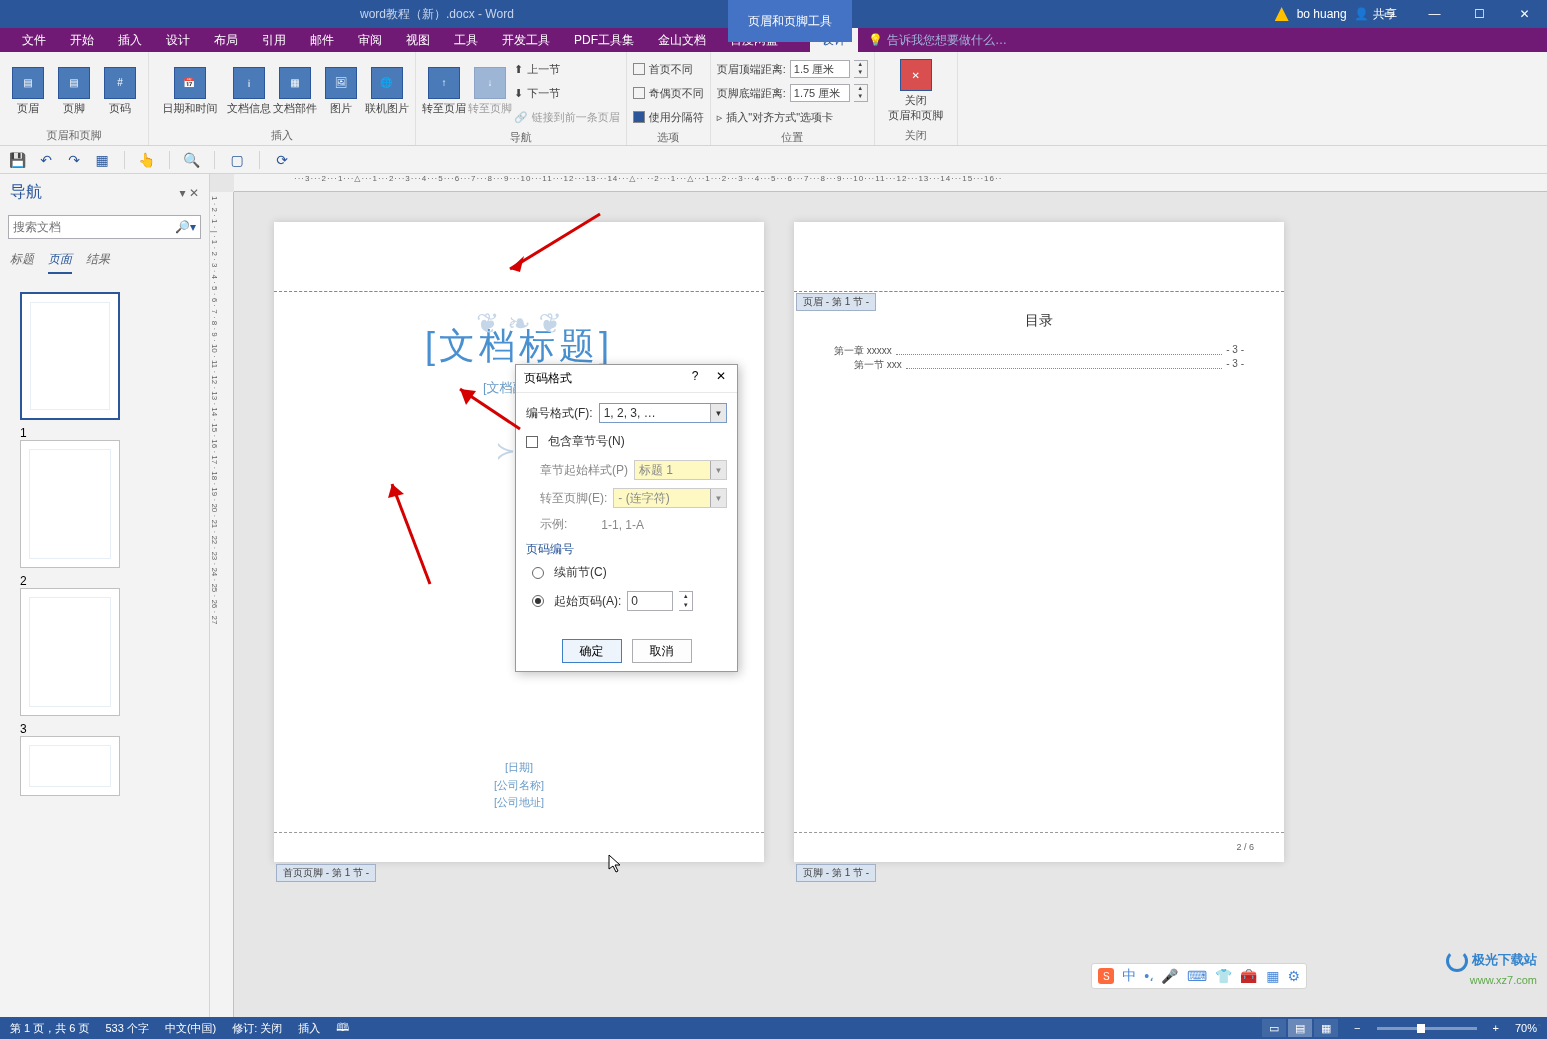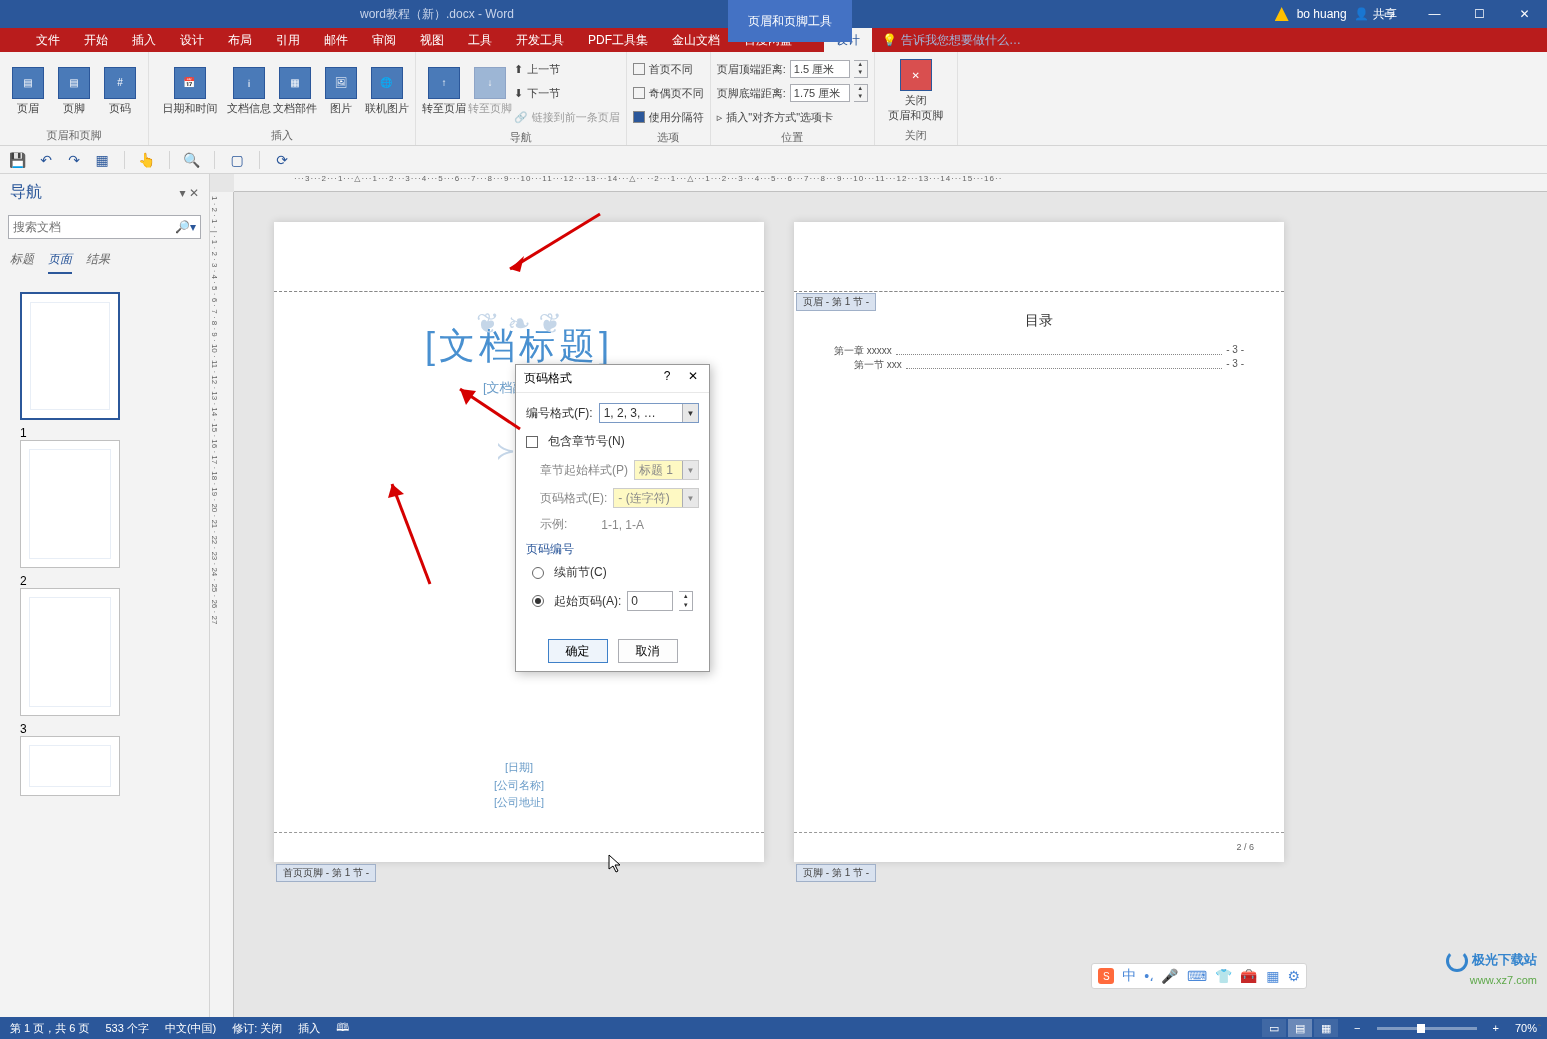--- a/index.html
+++ b/index.html
@@ -9,21 +9,21 @@
 
 .titlebar { height:28px; background:#2b579a; color:#fff; display:flex; align-items:center; position:relative; }
 .titlebar .doc-title { position:absolute; left:360px; font-size:12px; color:#c8d4ea; }
 .titlebar .context-tab { position:absolute; left:728px; top:0; height:42px; background:#4472c4; padding:0 20px; display:flex; align-items:center; font-size:12px; }
 .titlebar .win-controls { position:absolute; right:0; display:flex; }
 .titlebar .win-controls span { width:45px; height:28px; display:flex; align-items:center; justify-content:center; color:#fff; }
 .titlebar .user-area { position:absolute; right:150px; display:flex; align-items:center; color:#fff; gap:8px; }
 .user-area .warn { width:14px; height:14px; background:#ffc000; clip-path:polygon(50% 0,100% 100%,0 100%); }
 
 
-.menubar { height:24px; background:#b91c1c; display:flex; align-items:center; padding-left:24px; }
+.menubar { height:24px; background:#701a75; display:flex; align-items:center; padding-left:10px; }
 .menubar .mtab { padding:0 12px; height:24px; display:flex; align-items:center; color:#fff; font-size:12px; }
 .menubar .mtab.active { background:#f3f3f3; color:#2b579a; }
 .menubar .tellme { margin-left:10px; color:#a0b4d8; display:flex; align-items:center; gap:4px; }
 
 
 .ribbon { height:94px; background:#f3f3f3; border-bottom:1px solid #d4d4d4; display:flex; }
 .ribbon-group { border-right:1px solid #e0e0e0; padding:4px 6px; display:flex; flex-direction:column; }
 .ribbon-group .group-content { flex:1; display:flex; align-items:flex-start; gap:2px; }
 .ribbon-group .group-label { text-align:center; font-size:11px; color:#666; padding-top:2px; }
 .rbtn-big { width:44px; height:70px; display:flex; flex-direction:column; align-items:center; justify-content:center; gap:2px; }
@@ -73,21 +73,21 @@
 .doc-meta { position:absolute; bottom:50px; left:0; right:0; text-align:center; font-size:11px; color:#6a9cc8; line-height:1.6; }
 .toc { text-align:left; padding:10px 40px; }
 .toc-title { text-align:center; font-size:14px; color:#333; margin-bottom:14px; }
 .toc-line { font-size:10px; color:#555; display:flex; }
 .toc-line .dot { flex:1; border-bottom:1px dotted #888; margin:0 4px 3px; }
 .decor { position:absolute; top:85px; left:50%; transform:translateX(-50%); color:#c5d6e8; font-size:28px; }
 .page .page-num { position:absolute; bottom:10px; right:30px; font-size:9px; color:#666; }
 
 
 .dialog-backdrop { position:absolute; top:190px; left:305px; z-index:100; }
-.dialog { width:195px; background:#fff; border:1px solid #999; box-shadow:2px 2px 10px rgba(0,0,0,.25); }
+.dialog { width:223px; background:#fff; border:1px solid #999; box-shadow:2px 2px 10px rgba(0,0,0,.25); }
 .dialog .dtitle { height:28px; display:flex; align-items:center; padding:0 8px; font-size:12px; border-bottom:1px solid #e8e8e8; position:relative; }
 .dialog .dtitle .dclose { position:absolute; right:6px; top:4px; width:20px; text-align:center; cursor:pointer; }
 .dialog .dtitle .dhelp { position:absolute; right:32px; top:4px; width:20px; text-align:center; cursor:pointer; }
 .dialog .dbody { padding:10px 10px; font-size:12px; color:#333; }
 .dlg-row { display:flex; align-items:center; gap:6px; margin-bottom:10px; }
 .dlg-label { white-space:nowrap; }
 .dlg-combo { flex:1; height:20px; border:1px solid #7a99c4; background:#fff; display:flex; align-items:center; padding:0 4px; position:relative; }
 .dlg-combo .caret { position:absolute; right:0; top:0; width:16px; height:100%; background:#e8e8e8; border-left:1px solid #abadb3; display:flex; align-items:center; justify-content:center; font-size:8px; }
 .dlg-chk { width:12px; height:12px; border:1px solid #666; margin-right:4px; }
 .dlg-sub { padding-left:14px; color:#888; }
@@ -411,21 +411,21 @@
             </div>
             <div class="dlg-sub">
               <div class="dlg-row">
                 <span class="dlg-label">章节起始样式(P)</span>
                 <div class="dlg-combo">
                     <span>标题 1</span>
                     <span class="caret">▼</span>
                   </div>
               </div>
               <div class="dlg-row">
-                <span class="dlg-label">页码格式(E):</span>
+                <span class="dlg-label">转至页脚(E):</span>
                 <div class="dlg-combo">
                     <span>-   (连字符)</span>
                     <span class="caret">▼</span>
                   </div>
               </div>
               <div class="dlg-row">
                 <span class="dlg-label">示例:</span>
                 <span style="margin-left:28px">1-1, 1-A</span>
               </div>
             </div>

